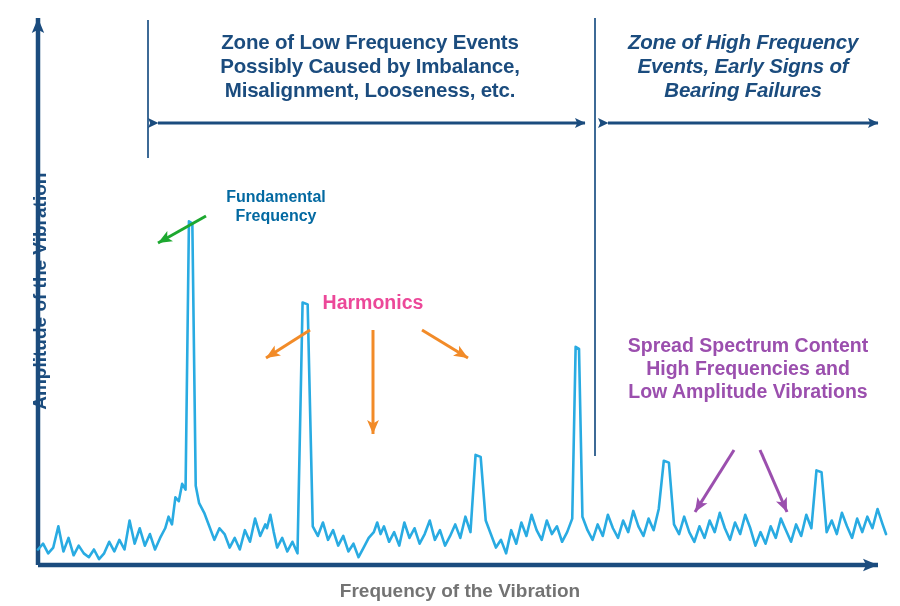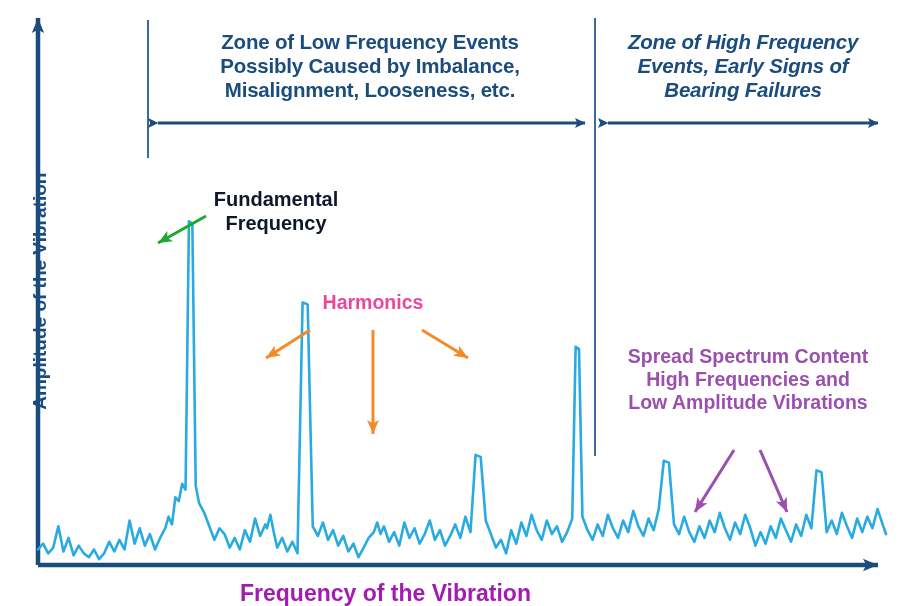--- a/index.html
+++ b/index.html
@@ -48,45 +48,46 @@
     font-size: 20.5px;
     color: #1b4c7e;
     letter-spacing: -0.2px;
     font-style: italic;
   }
   #fundamental-label {
     left: 186px;
     top: 188px;
     width: 180px;
     text-align: center;
-    font-size: 20px;
-    color: #0f172a;
+    font-size: 16px;
+    color: #0369a1;
   }
   #harmonics-label {
     left: 300px;
     top: 291px;
     width: 146px;
     text-align: center;
     font-size: 19.5px;
     color: #ec4899;
   }
   #spread-label {
     left: 604px;
-    top: 345px;
+    top: 334px;
     width: 288px;
     text-align: center;
     font-size: 19.5px;
     color: #9b4fae;
   }
   #x-axis-label {
     left: 240px;
     top: 580px;
     width: 440px;
-    font-size: 23px;
-    color: #a21caf;
+    text-align: center;
+    font-size: 19px;
+    color: #737373;
   }
   #y-axis-label {
     left: -130px;
     top: 280px;
     width: 340px;
     text-align: center;
     font-size: 19px;
     color: #1b4c7e;
     transform: rotate(-90deg);
     transform-origin: center center;

